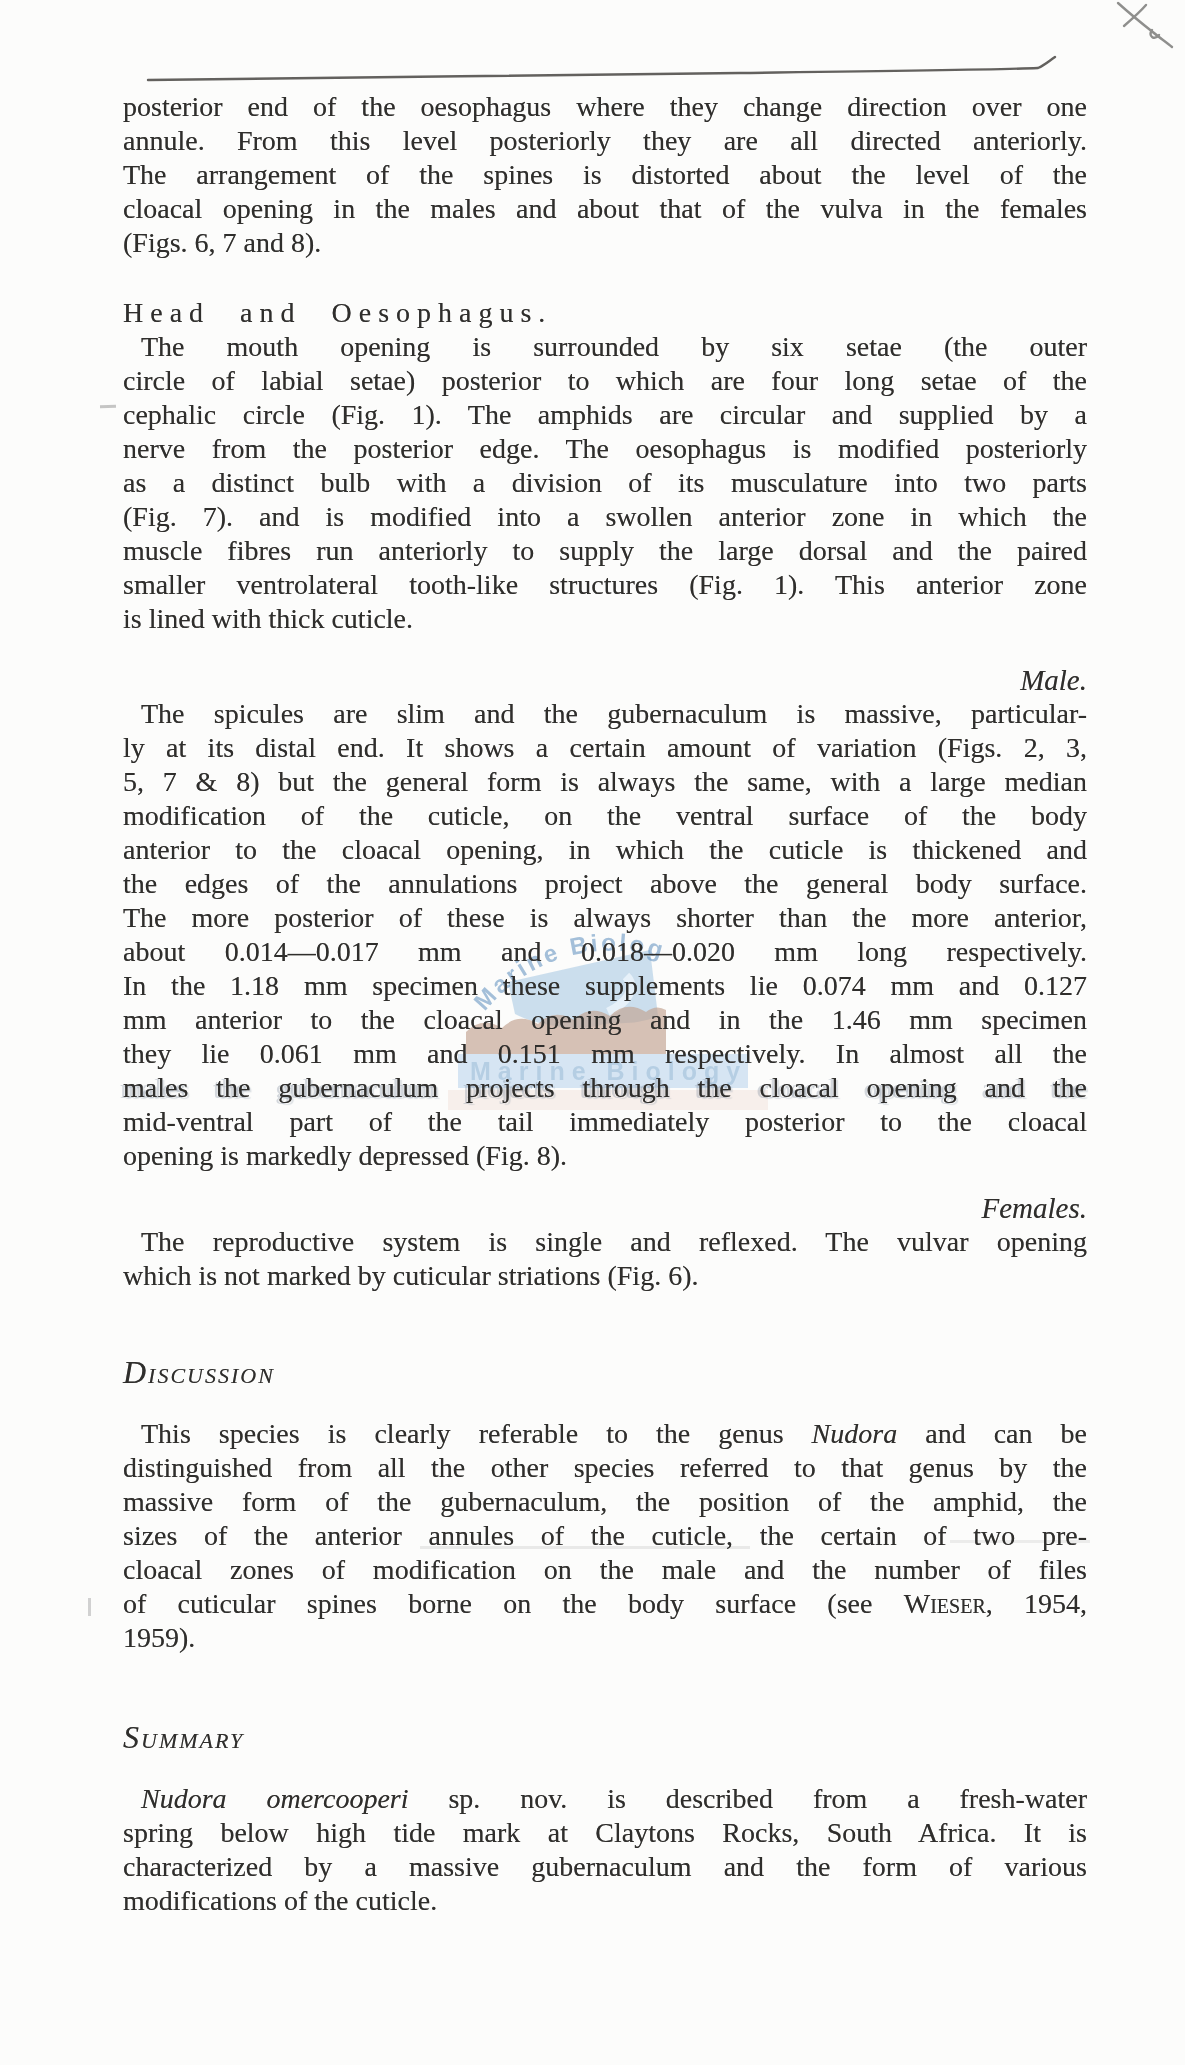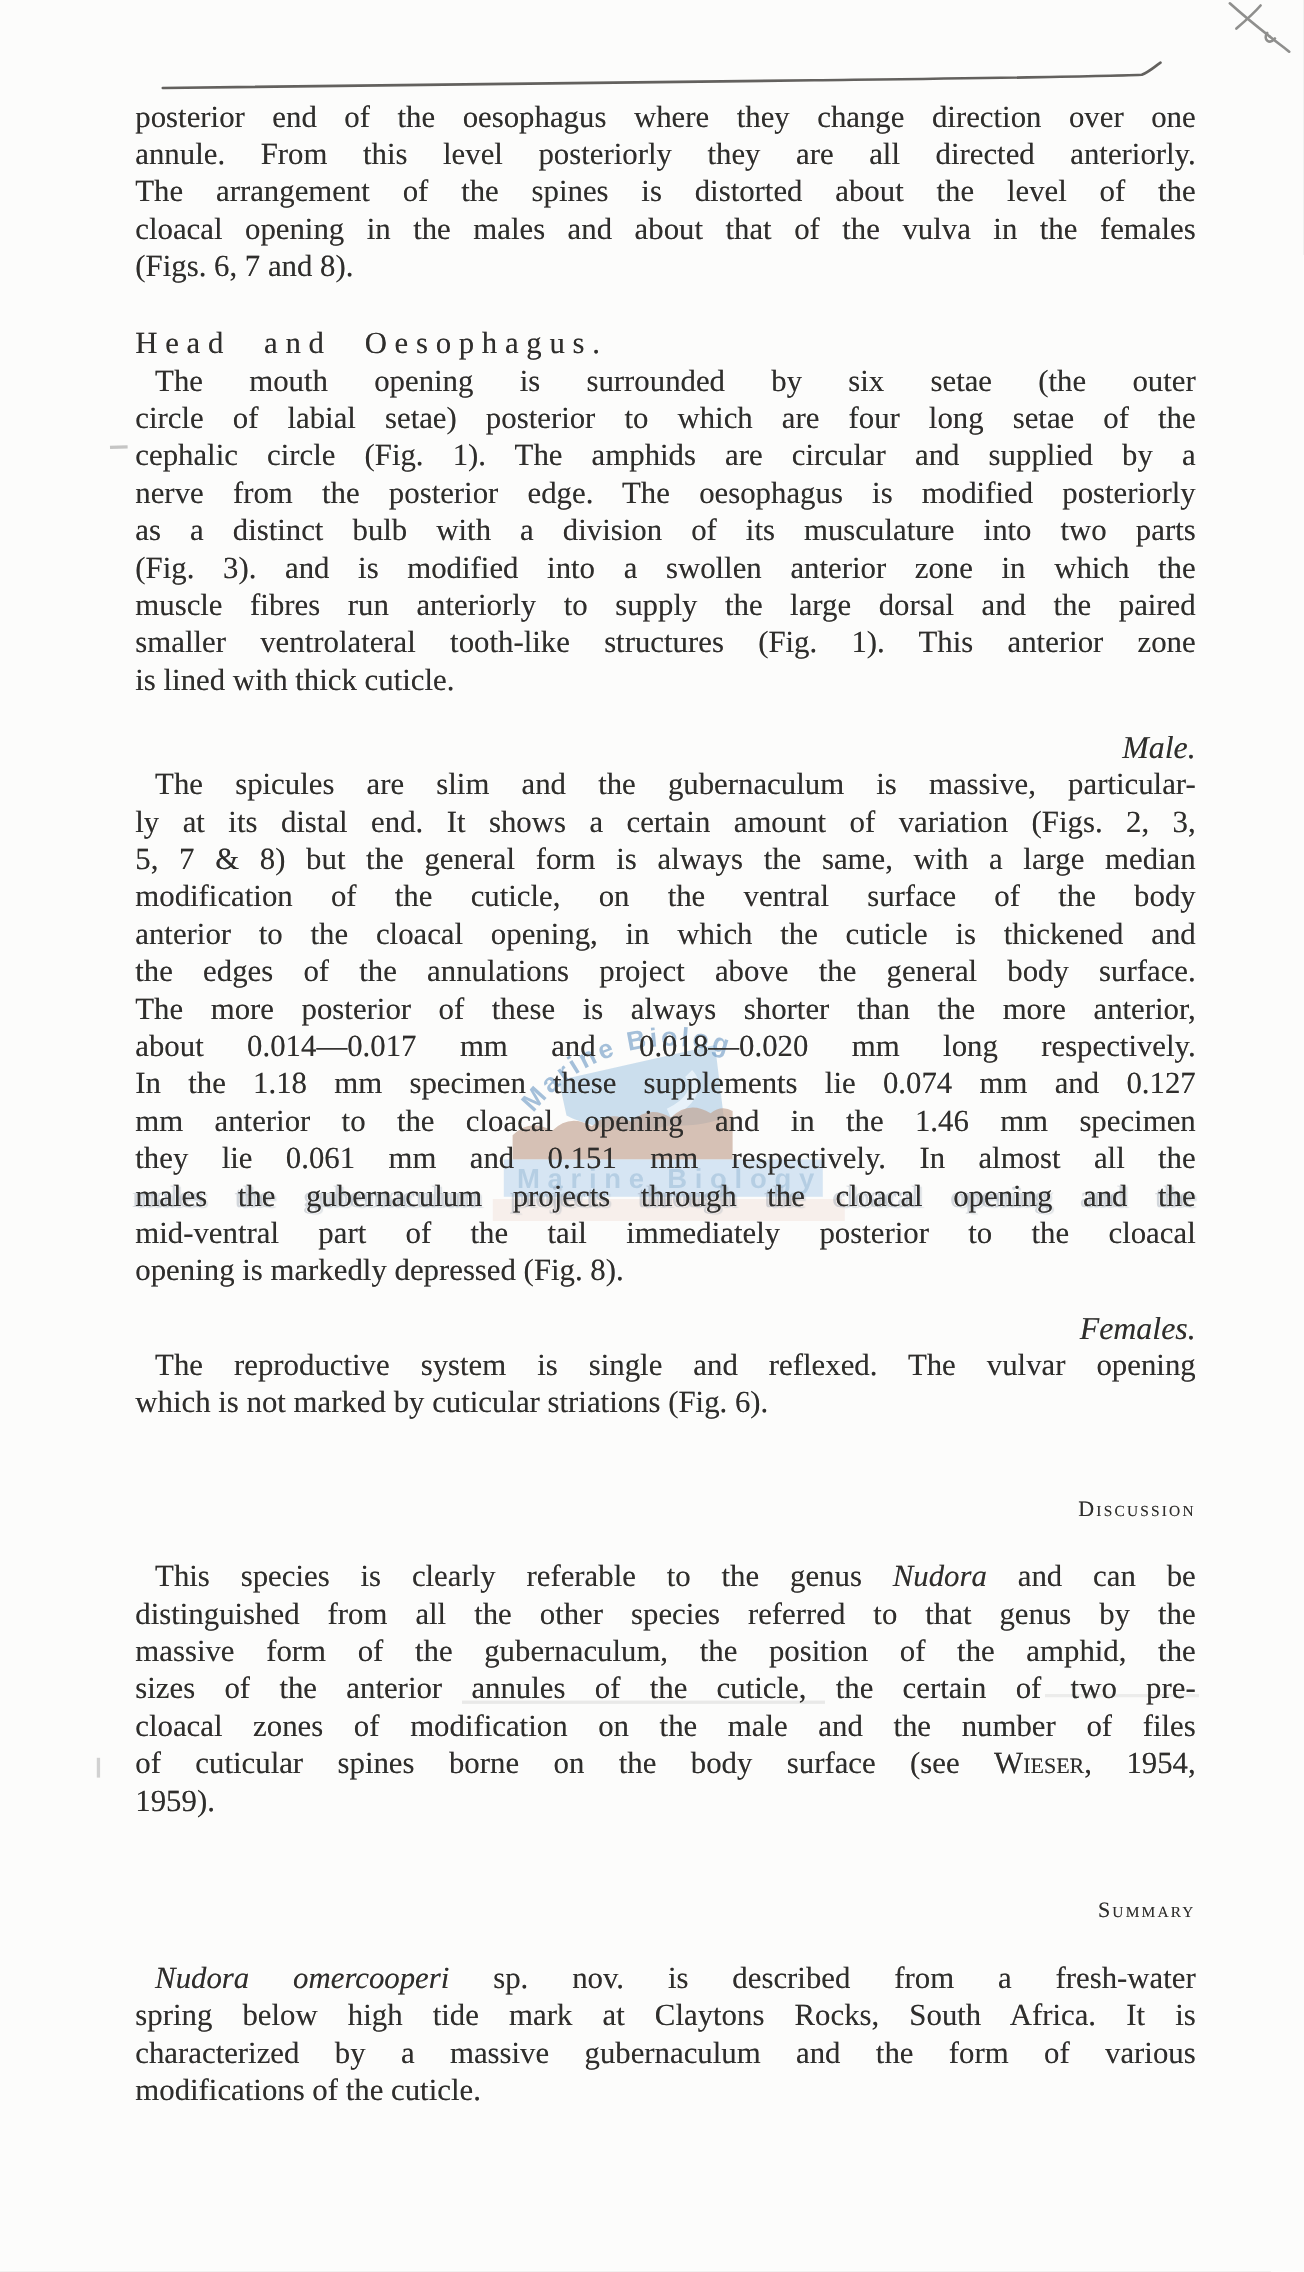--- a/index.html
+++ b/index.html
@@ -30,23 +30,24 @@
     letter-spacing:7px;word-spacing:16px;
     margin-top:36px;
     text-shadow:0 0 0.5px rgba(47,46,44,0.5);
   }
   .h-italic{
     height:34px;line-height:34px;font-size:29px;
     font-style:italic;text-align:right;
     text-shadow:0 0 0.5px rgba(47,46,44,0.5);
   }
   .h-caps{
-    height:34px;line-height:34px;font-size:20px;
-    font-variant:small-caps;letter-spacing:2px;text-align:right;
+    height:34px;line-height:34px;font-size:32px;
+    font-variant:small-caps;letter-spacing:2px;text-align:left;
     text-shadow:0 0 0.5px rgba(47,46,44,0.5);
+    font-style:italic;
   }
   #para-intro{margin-top:90px;}
   #heading-male{margin-top:27px;}
   #heading-females{margin-top:18px;}
   #heading-discussion{margin-top:62px;}
   #para-discussion{margin-top:28px;}
   #heading-summary{margin-top:65px;}
   #para-summary{margin-top:28px;}
   .overlay{position:absolute;z-index:1;pointer-events:none;}
   .overlay-top{position:absolute;z-index:3;pointer-events:none;}
@@ -101,21 +102,21 @@
     </div>
 
     <div class="h-spaced" id="heading-head">Head and Oesophagus.</div>
 
     <div class="para" id="para-head">
       <div class="line indent">The mouth opening is surrounded by six setae (the outer</div>
       <div class="line">circle of labial setae) posterior to which are four long setae of the</div>
       <div class="line">cephalic circle (Fig. 1). The amphids are circular and supplied by a</div>
       <div class="line">nerve from the posterior edge. The oesophagus is modified posteriorly</div>
       <div class="line">as a distinct bulb with a division of its musculature into two parts</div>
-      <div class="line">(Fig. 3). and is modified into a swollen anterior zone in which the</div>
+      <div class="line">(Fig. 7). and is modified into a swollen anterior zone in which the</div>
       <div class="line">muscle fibres run anteriorly to supply the large dorsal and the paired</div>
       <div class="line">smaller ventrolateral tooth-like structures (Fig. 1). This anterior zone</div>
       <div class="line end">is lined with thick cuticle.</div>
     </div>
 
     <div class="h-italic" id="heading-male">Male.</div>
 
     <div class="para" id="para-male">
       <div class="line indent">The spicules are slim and the gubernaculum is massive, particular-</div>
       <div class="line">ly at its distal end. It shows a certain amount of variation (Figs. 2, 3,</div>

